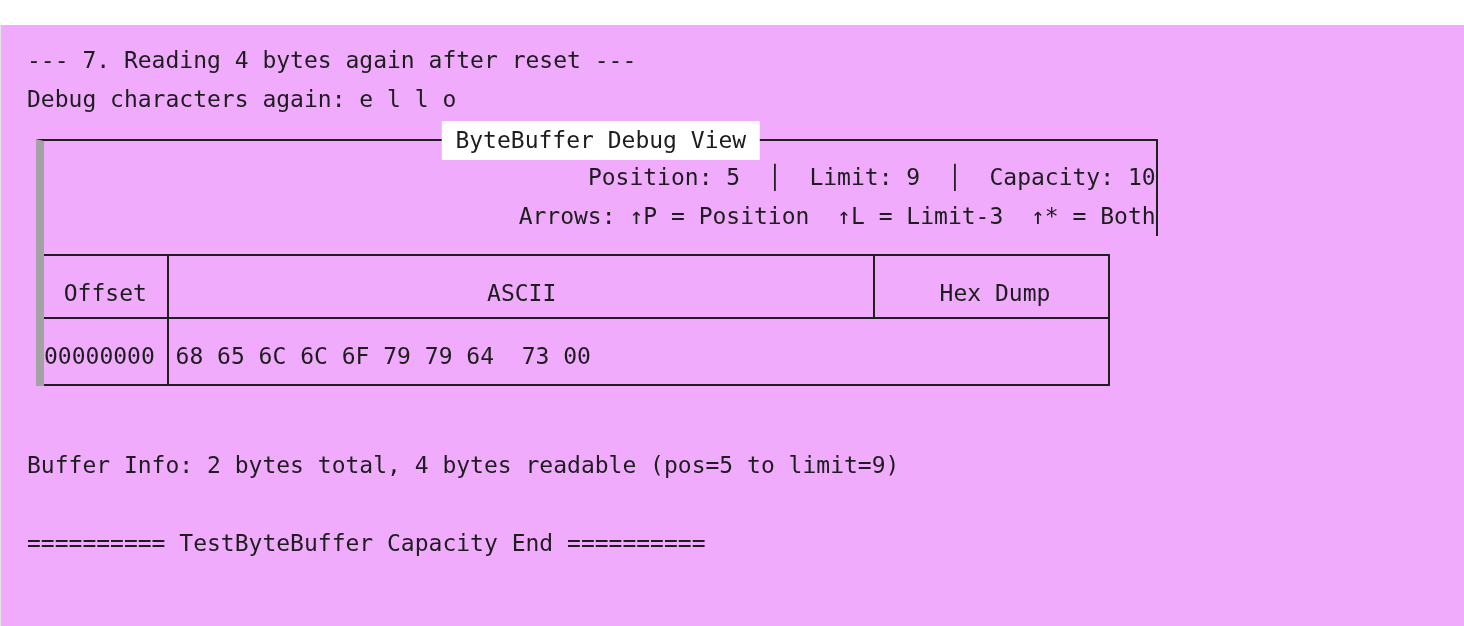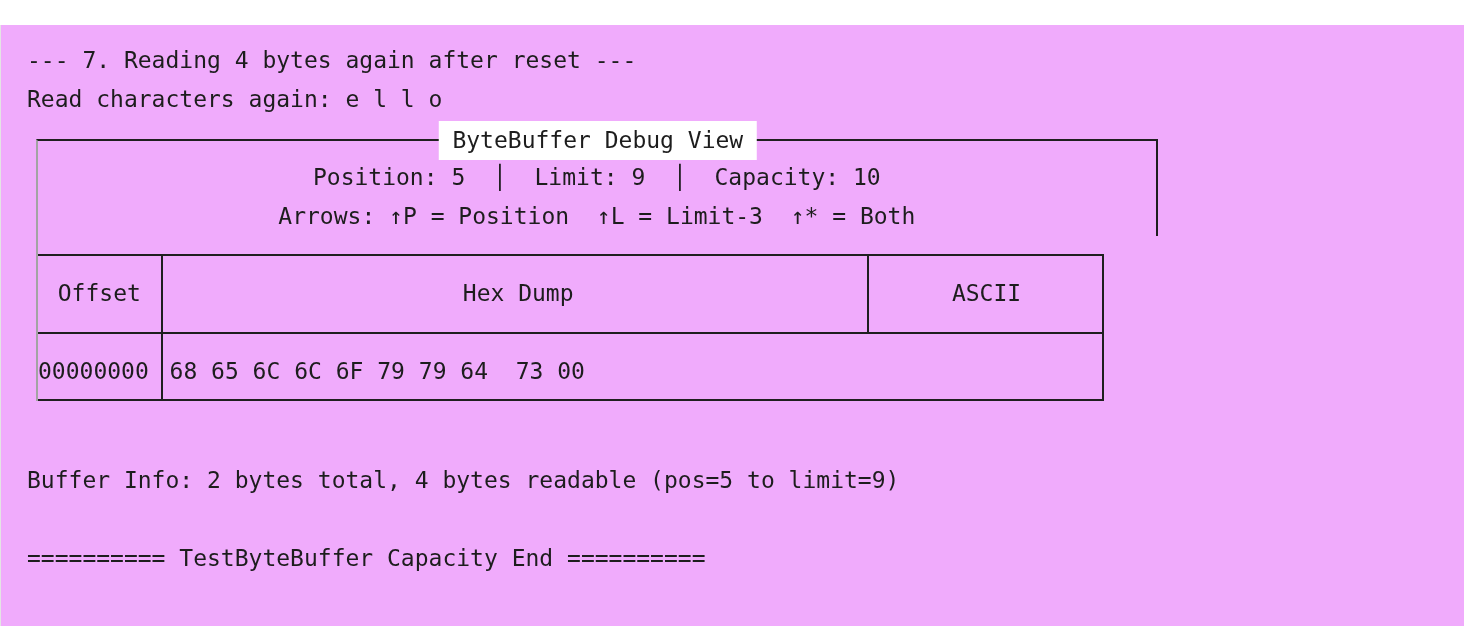--- a/index.html
+++ b/index.html
@@ -12,28 +12,28 @@
     border-left: 1px solid #e4e4e4;
     overflow: hidden;
     font-family: "DejaVu Sans Mono", "Liberation Mono", monospace;
     font-size: 23px;
     line-height: 39px;
     color: #1d1d1d;
     margin-top: 25px;
   }
   .console { padding: 16px 0 0 26px; }
   .line { height: 39px; white-space: pre; }
-  .center { text-align: center; }
+  .center { text-align: right; }
 
   
   .box-outline {
     width: 81ch;
     margin: 20px 0 0 9px;
     border-top: 2px solid #1f1f1f;
-    border-left: 2px solid #a3a3a3;
+    border-left: 8px solid #a3a3a3;
     position: relative;
   }
   .box-title {
     position: absolute;
     top: -20px;
     left: 50%;
     transform: translateX(-50%);
     height: 39px;
     line-height: 39px;
     background: #ffffff;
@@ -51,21 +51,21 @@
     width: 77ch;
     margin-top: 18px;
     border: 2px solid #1f1f1f;
     border-left: none;
   }
   .tbl-row { display: grid; grid-template-columns: calc(9ch - 2px) 51ch 1fr; }
   .tbl-row .cell + .cell { border-left: 2px solid #1f1f1f; }
   .tbl-head { border-bottom: 2px solid #1f1f1f; }
   .tbl-head .cell {
     padding-top: 18px;
-    padding-bottom: 19px;
+    padding-bottom: 4px;
     text-align: center;
     white-space: pre;
     line-height: 39px;
   }
   .tbl-body .cell { padding-top: 18px; padding-bottom: 8px; }
   .cell-hex { padding-left: 0.5ch; }
   .cell-ascii { padding-left: 2px; }
 
   .buffer-info { margin-top: 60px; }
   .end-banner { margin-top: 39px; }
@@ -80,35 +80,35 @@
   .hthumb { height: 8px; width: 62%; background: #e1e1e1; }
 </style>
 </head>
 <body>
 
 <div class="screen">
   <div class="console">
 
     <div class="line">--- 7. Reading 4 bytes again after reset ---</div>
 
-    <div class="line">Read characters again: e l l o</div>
+    <div class="line">Debug characters again: e l l o</div>
 
     <div class="box-outline">
       <div class="box-title">ByteBuffer Debug View</div>
 
       <div class="box-head">
         <div class="line center">Position: 5  │  Limit: 9  │  Capacity: 10</div>
         <div class="line center">Arrows: ↑P = Position  ↑L = Limit-3  ↑* = Both</div>
       </div>
 
       <div class="tbl">
         <div class="tbl-row tbl-head">
           <div class="cell cell-offset">Offset</div>
+          <div class="cell cell-ascii">ASCII</div>
           <div class="cell cell-hex">Hex Dump</div>
-          <div class="cell cell-ascii">ASCII</div>
         </div>
 
         <div class="tbl-row tbl-body">
           <div class="cell cell-offset">
             <div class="line">00000000</div>
           </div>
           <div class="cell cell-hex">
             <div class="line">68 65 6C 6C 6F 79 79 64  73 00</div>
           </div>
         </div>

